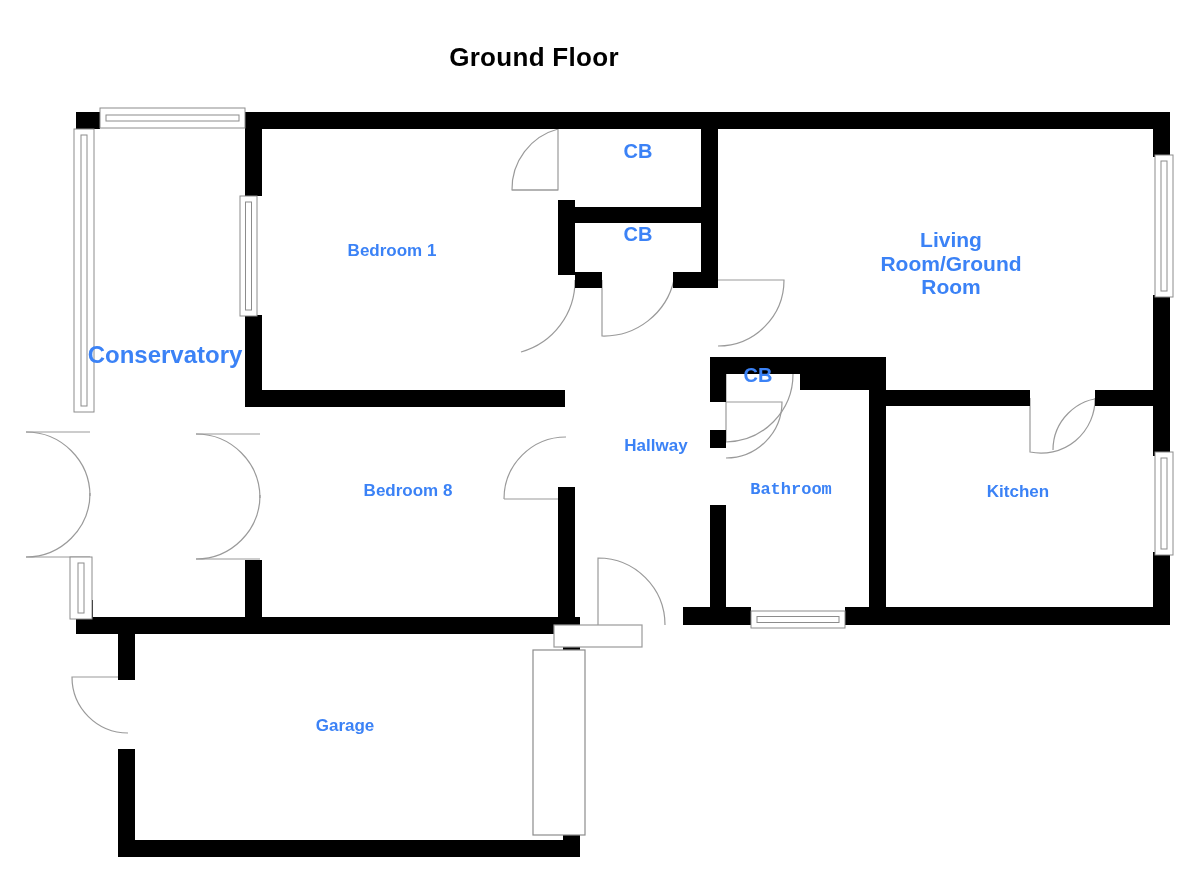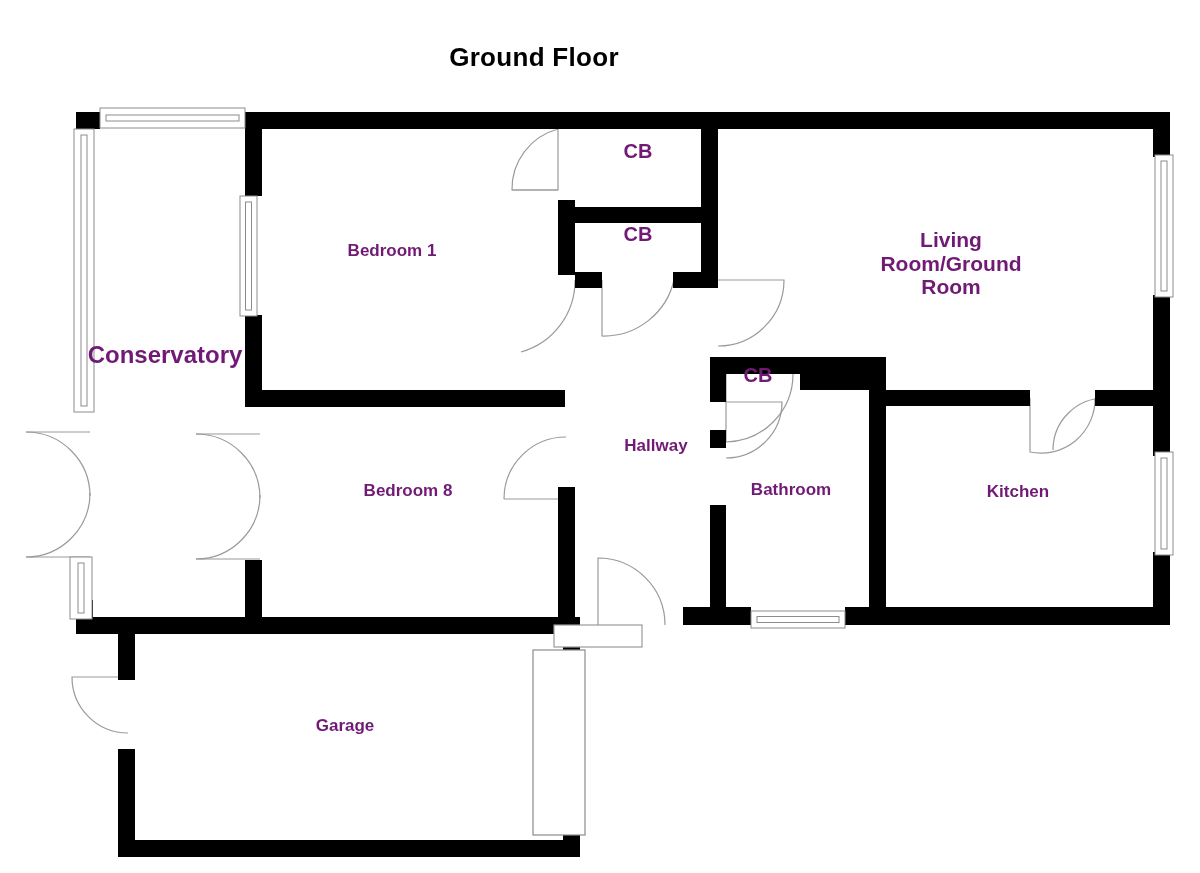--- a/index.html
+++ b/index.html
@@ -33,21 +33,21 @@
   svg.plan-canvas {
     position: absolute;
     left: 0;
     top: 0;
     width: 1200px;
     height: 873px;
     display: block;
   }
   .room-label {
     position: absolute;
-    color: #701a75;
+    color: #3b82f6;
     font-weight: bold;
     text-align: center;
     line-height: 1.12;
     white-space: pre-line;
     transform: translate(-50%, -50%);
     pointer-events: none;
   }
   .lbl-lg { font-size: 17px; }
   .lbl-md { font-size: 21px; }
   .lbl-sm { font-size: 24px; }
@@ -184,21 +184,21 @@
         <rect x="533" y="650" width="52" height="185" fill="#ffffff" stroke="#8c8c8c" stroke-width="1.2"></rect>
         <rect x="554" y="625" width="88" height="22" fill="#ffffff" stroke="#9a9a9a" stroke-width="1.2"></rect>
       </g>
   </svg>
 
   <div id="labels-layer">
       <div class="room-label lbl-sm" style="left: 165px; top: 355px;">Conservatory</div>
       <div class="room-label lbl-lg" style="left: 392px; top: 251px;">Bedroom 1</div>
       <div class="room-label lbl-lg" style="left: 408px; top: 491px;">Bedroom 8</div>
       <div class="room-label lbl-lg" style="left: 636px; top: 446px; margin-left: 20px;">Hallway</div>
-      <div class="room-label lbl-lg" style="left: 791px; top: 490px;">Bathroom</div>
+      <div class="room-label lbl-lg" style="left: 791px; top: 490px; font-family: Liberation Mono, monospace;">Bathroom</div>
       <div class="room-label lbl-lg" style="left: 1018px; top: 492px; text-align: right;">Kitchen</div>
       <div class="room-label lbl-md" style="left: 951px; top: 263px;">Living
 Room/Ground
 Room</div>
       <div class="room-label lbl-lg" style="left: 345px; top: 726px;">Garage</div>
       <div class="room-label lbl-cb" style="left: 638px; top: 151px;">CB</div>
       <div class="room-label lbl-cb" style="left: 638px; top: 234px;">CB</div>
       <div class="room-label lbl-cb" style="left: 758px; top: 375px;">CB</div>
     </div>
 

